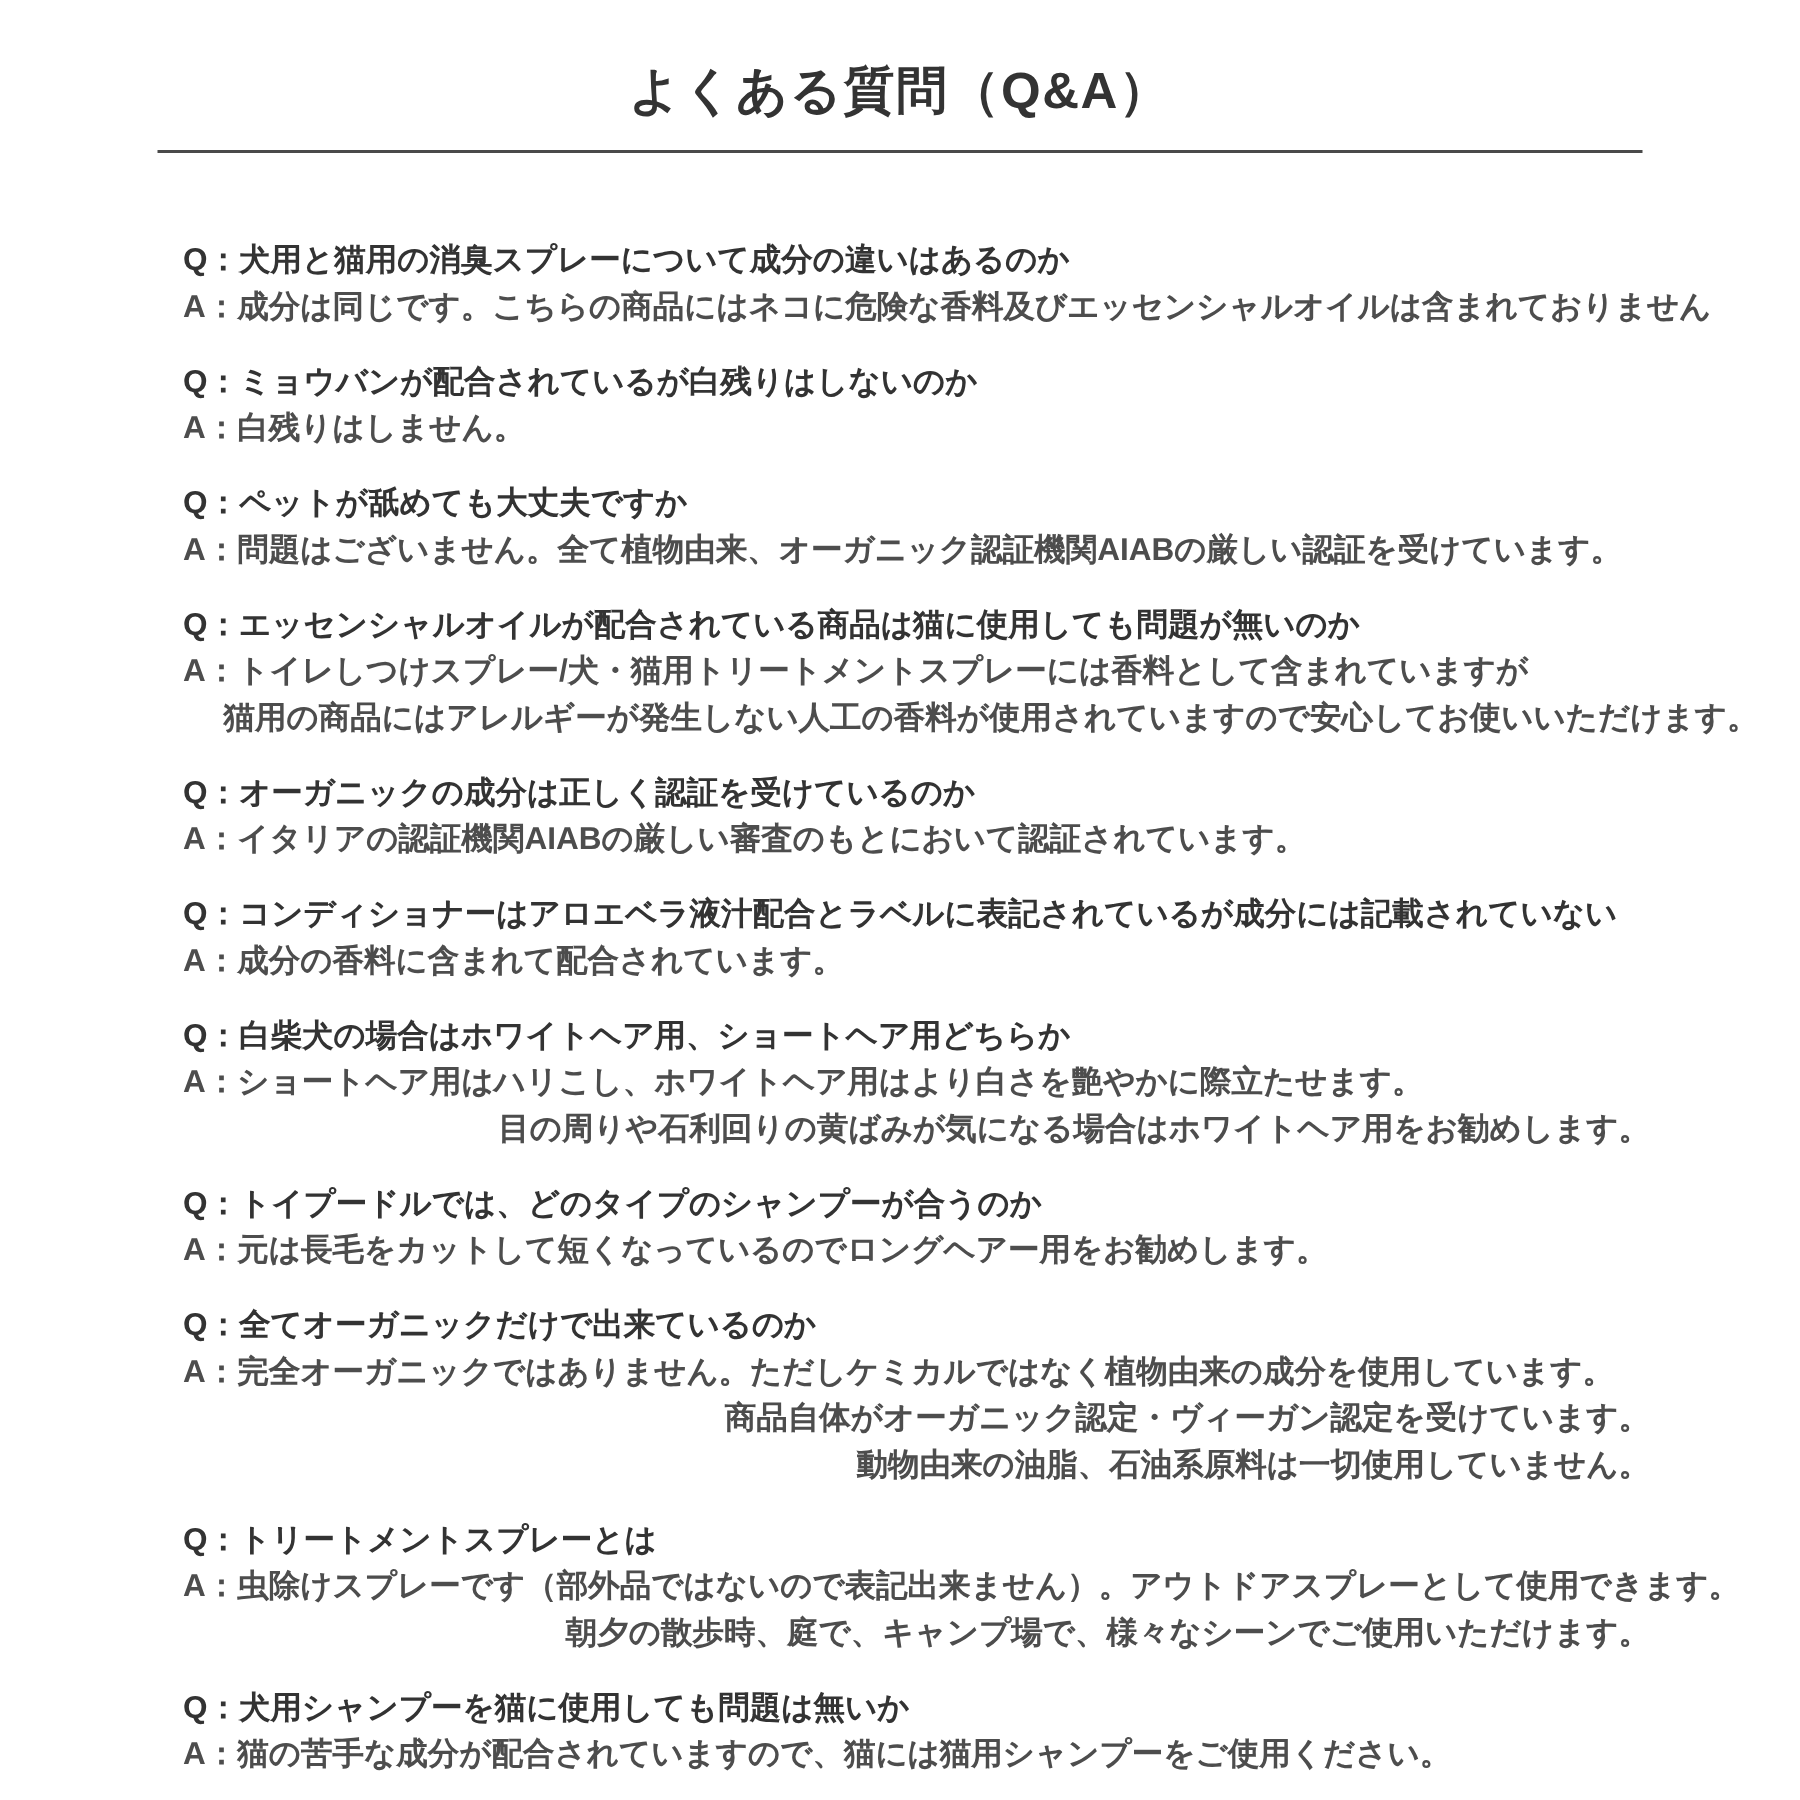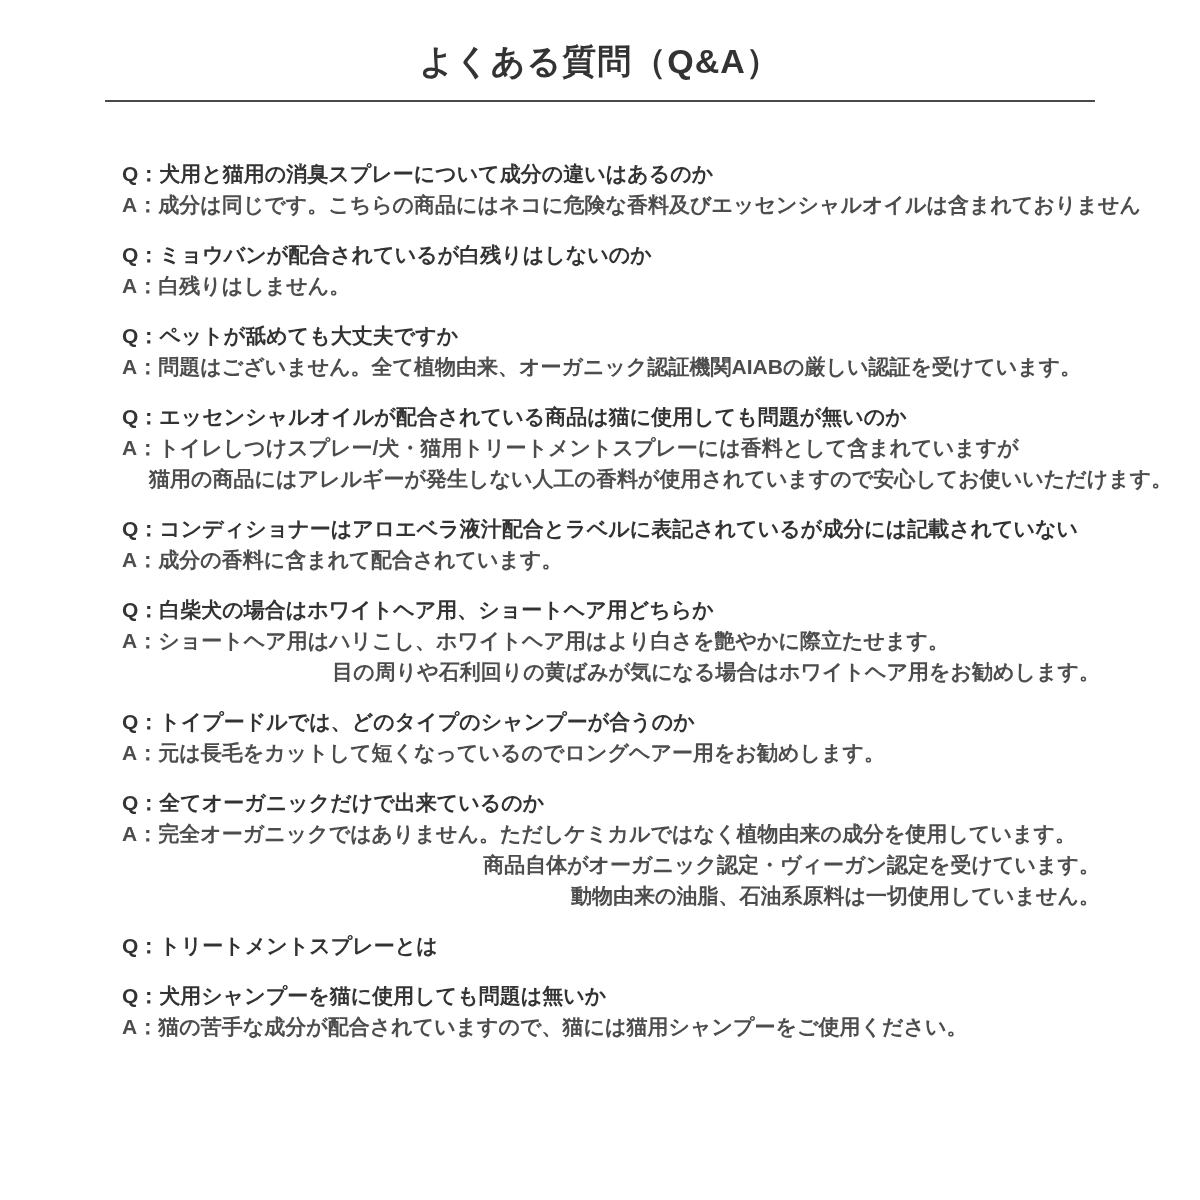--- a/index.html
+++ b/index.html
@@ -96,20 +96,28 @@
   <div class="qa-item">
     <div class="q-line">
       <span class="q-prefix">Q：</span><span>エッセンシャルオイルが配合されている商品は猫に使用しても問題が無いのか</span>
     </div>
     <div>
           <div class="a-line"><span class="a-prefix">A：</span><span>トイレしつけスプレー/犬・猫用トリートメントスプレーには香料として含まれていますが</span></div>
           <div class="a-line cont">猫用の商品にはアレルギーが発生しない人工の香料が使用されていますので安心してお使いいただけます。</div>
         </div>
   </div>
 
+  <div class="qa-item">
+    <div class="q-line">
+      <span class="q-prefix">Q：</span><span>オーガニックの成分は正しく認証を受けているのか</span>
+    </div>
+    <div>
+          <div class="a-line"><span class="a-prefix">A：</span><span>イタリアの認証機関AIABの厳しい審査のもとにおいて認証されています。</span></div>
+        </div>
+  </div>
 
   <div class="qa-item">
     <div class="q-line">
       <span class="q-prefix">Q：</span><span>コンディショナーはアロエベラ液汁配合とラベルに表記されているが成分には記載されていない</span>
     </div>
     <div>
           <div class="a-line"><span class="a-prefix">A：</span><span>成分の香料に含まれて配合されています。</span></div>
         </div>
   </div>
 
@@ -140,20 +148,24 @@
           <div class="a-line"><span class="a-prefix">A：</span><span>完全オーガニックではありません。ただしケミカルではなく植物由来の成分を使用しています。</span></div>
           <div class="a-line cont">商品自体がオーガニック認定・ヴィーガン認定を受けています。</div>
           <div class="a-line cont">動物由来の油脂、石油系原料は一切使用していません。</div>
         </div>
   </div>
 
   <div class="qa-item">
     <div class="q-line">
       <span class="q-prefix">Q：</span><span>トリートメントスプレーとは</span>
     </div>
+    <div>
+          <div class="a-line"><span class="a-prefix">A：</span><span>虫除けスプレーです（部外品ではないので表記出来ません）。アウトドアスプレーとして使用できます。</span></div>
+          <div class="a-line cont">朝夕の散歩時、庭で、キャンプ場で、様々なシーンでご使用いただけます。</div>
+        </div>
   </div>
 
   <div class="qa-item">
     <div class="q-line">
       <span class="q-prefix">Q：</span><span>犬用シャンプーを猫に使用しても問題は無いか</span>
     </div>
     <div>
           <div class="a-line"><span class="a-prefix">A：</span><span>猫の苦手な成分が配合されていますので、猫には猫用シャンプーをご使用ください。</span></div>
         </div>
   </div>

